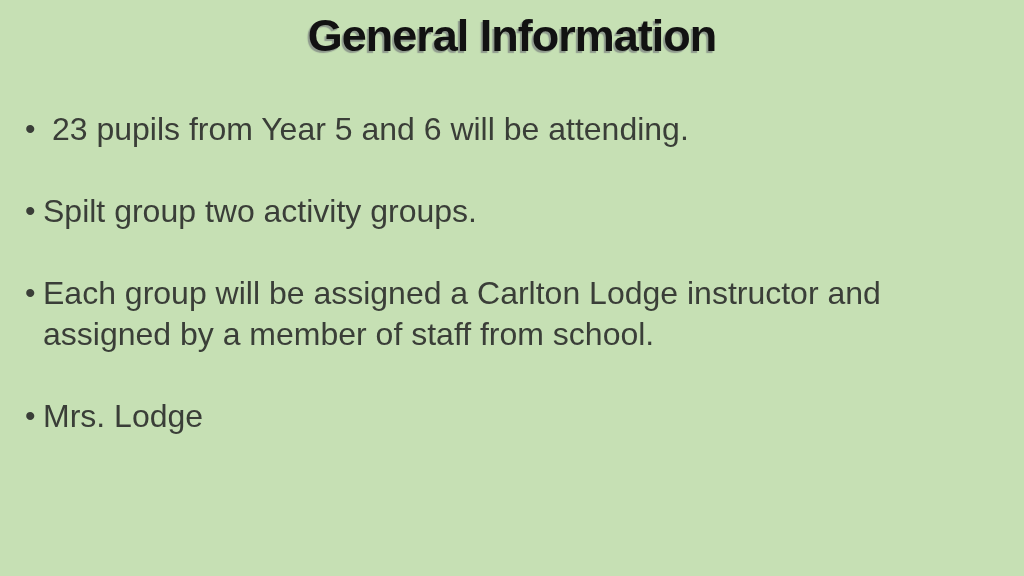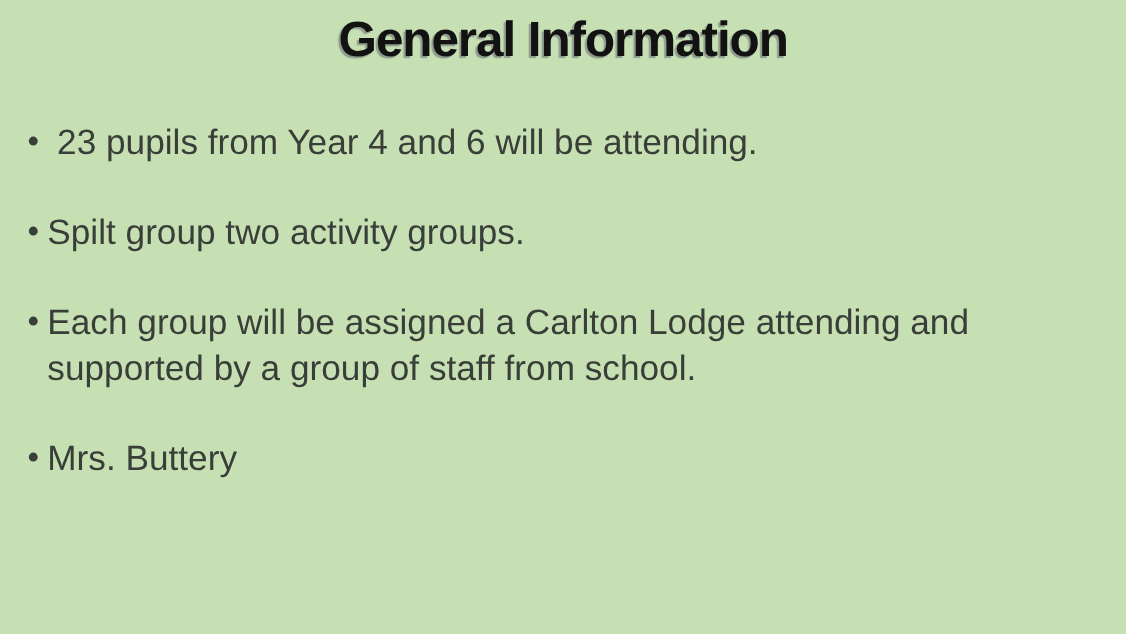--- a/index.html
+++ b/index.html
@@ -63,35 +63,35 @@
 <body>
 
 <div class="slide">
 
   <h1 class="slide-title">General Information</h1>
 
   <ul class="bullet-list">
 
     <li class="bullet-item">
       <span class="bullet-marker">•</span>
-      <span class="bullet-line"> 23 pupils from Year 4 and 6 will be attending.</span>
+      <span class="bullet-line"> 23 pupils from Year 5 and 6 will be attending.</span>
       <span class="bullet-line"></span>
     </li>
 
     <li class="bullet-item">
       <span class="bullet-marker">•</span>
       <span class="bullet-line">Spilt group two activity groups.</span>
       <span class="bullet-line"></span>
     </li>
 
     <li class="bullet-item">
       <span class="bullet-marker">•</span>
-      <span class="bullet-line">Each group will be assigned a Carlton Lodge attending and</span>
-      <span class="bullet-line">supported by a group of staff from school.</span>
+      <span class="bullet-line">Each group will be assigned a Carlton Lodge instructor and</span>
+      <span class="bullet-line">assigned by a member of staff from school.</span>
     </li>
 
     <li class="bullet-item">
       <span class="bullet-marker">•</span>
-      <span class="bullet-line">Mrs. Buttery</span>
+      <span class="bullet-line">Mrs. Lodge</span>
     </li>
 
   </ul>
 </div>
 
 </body></html>

